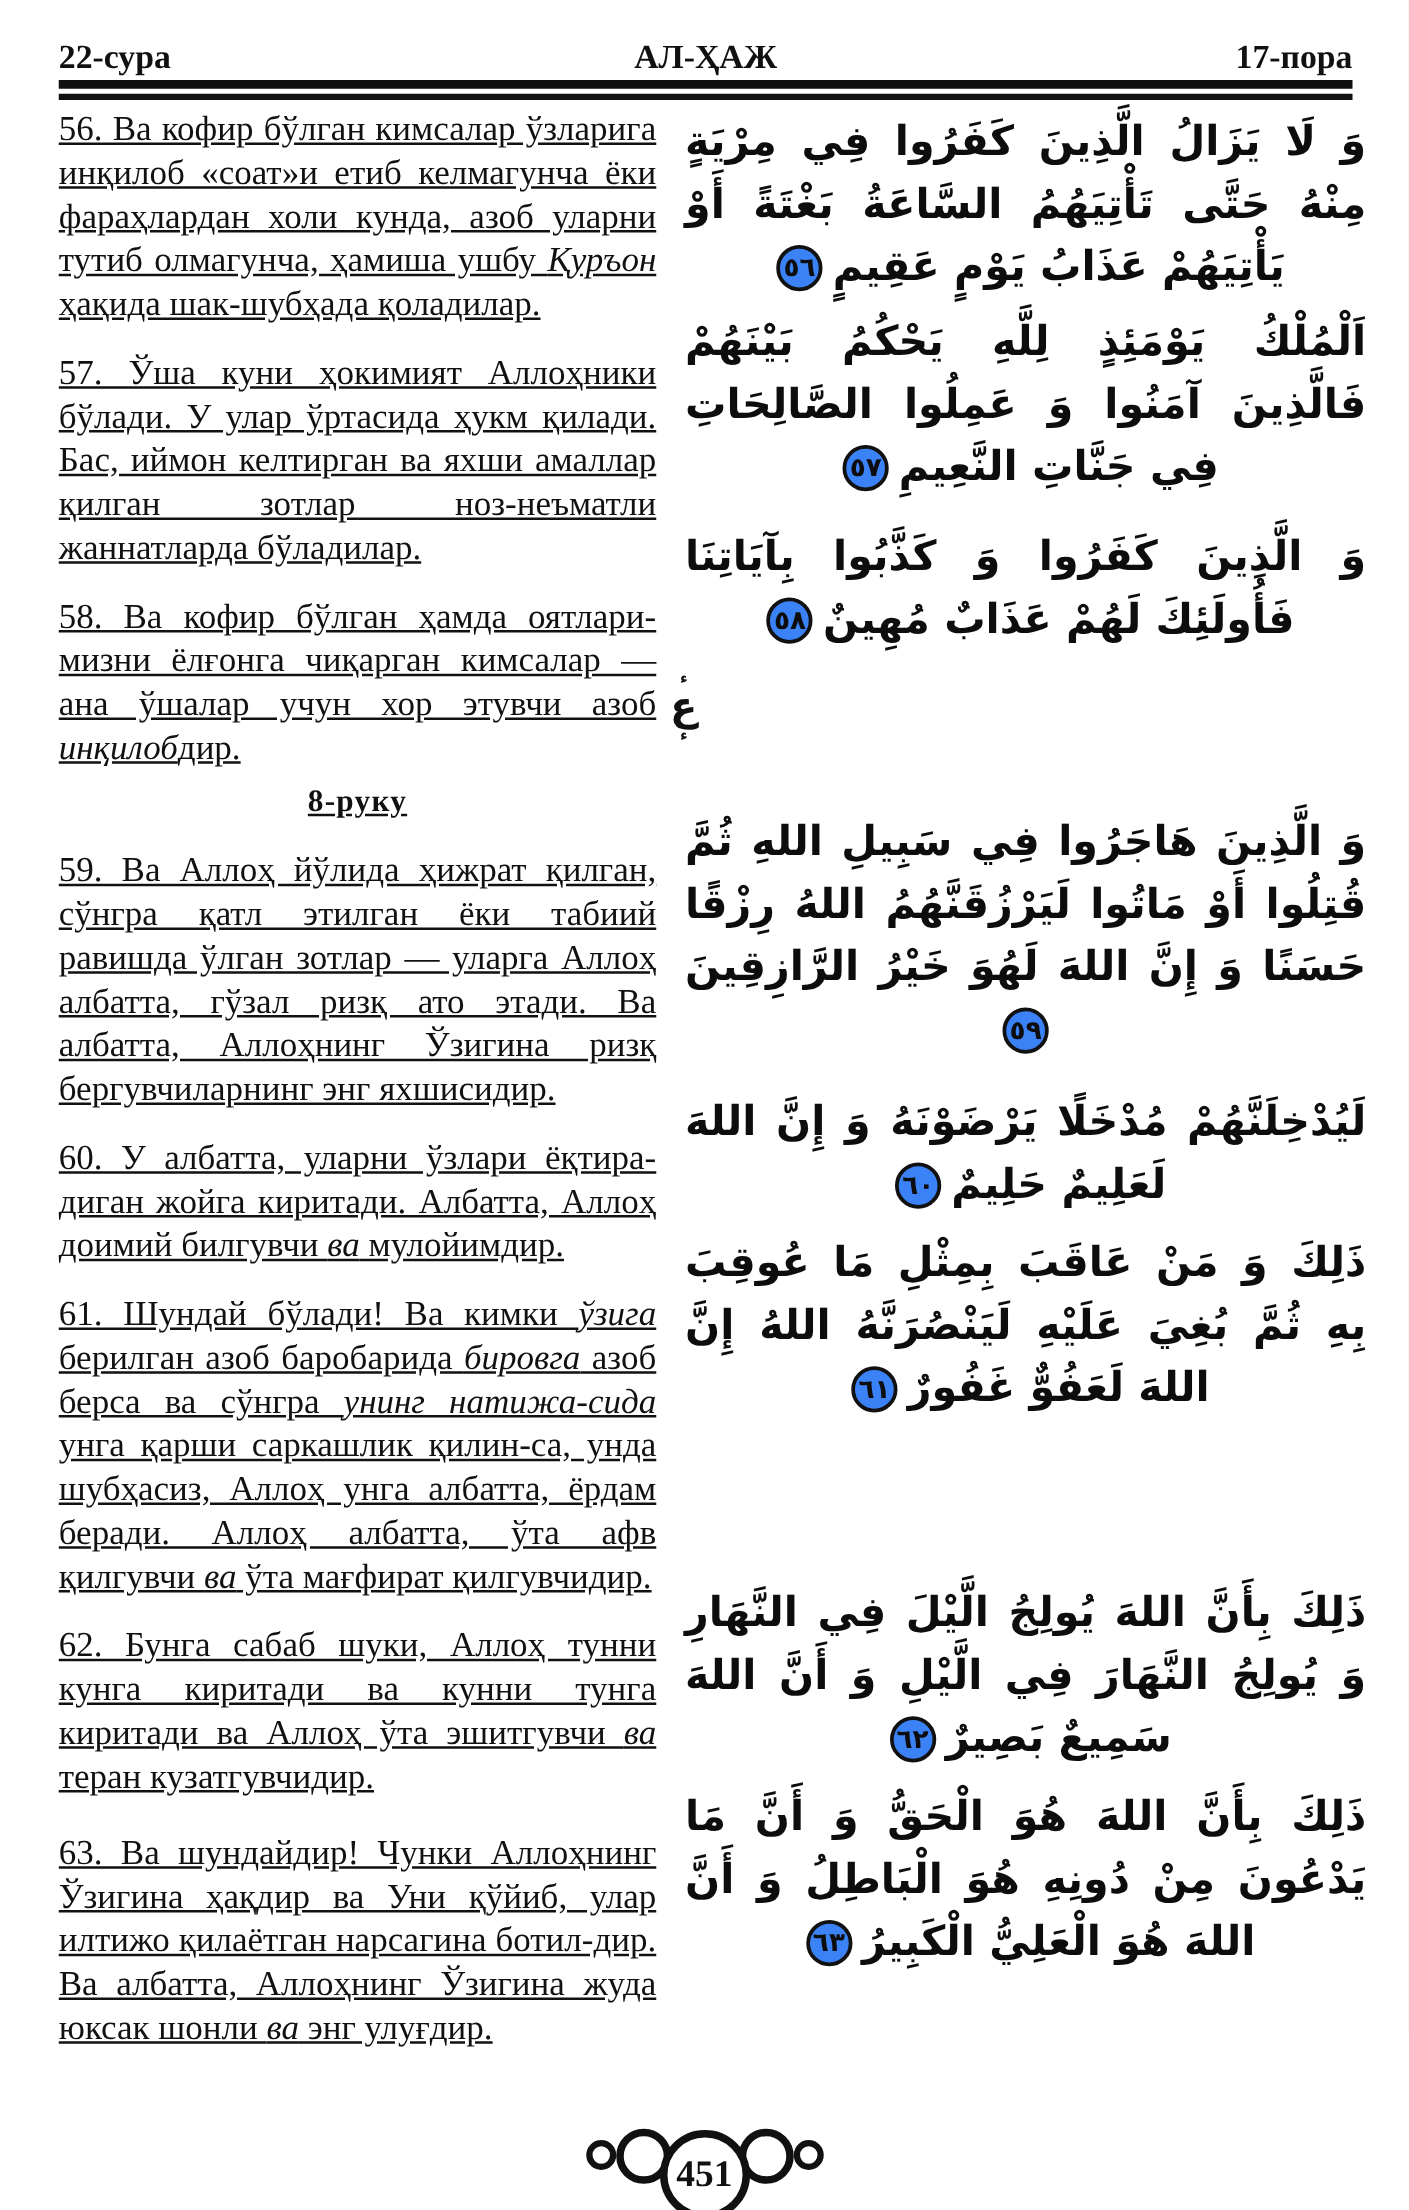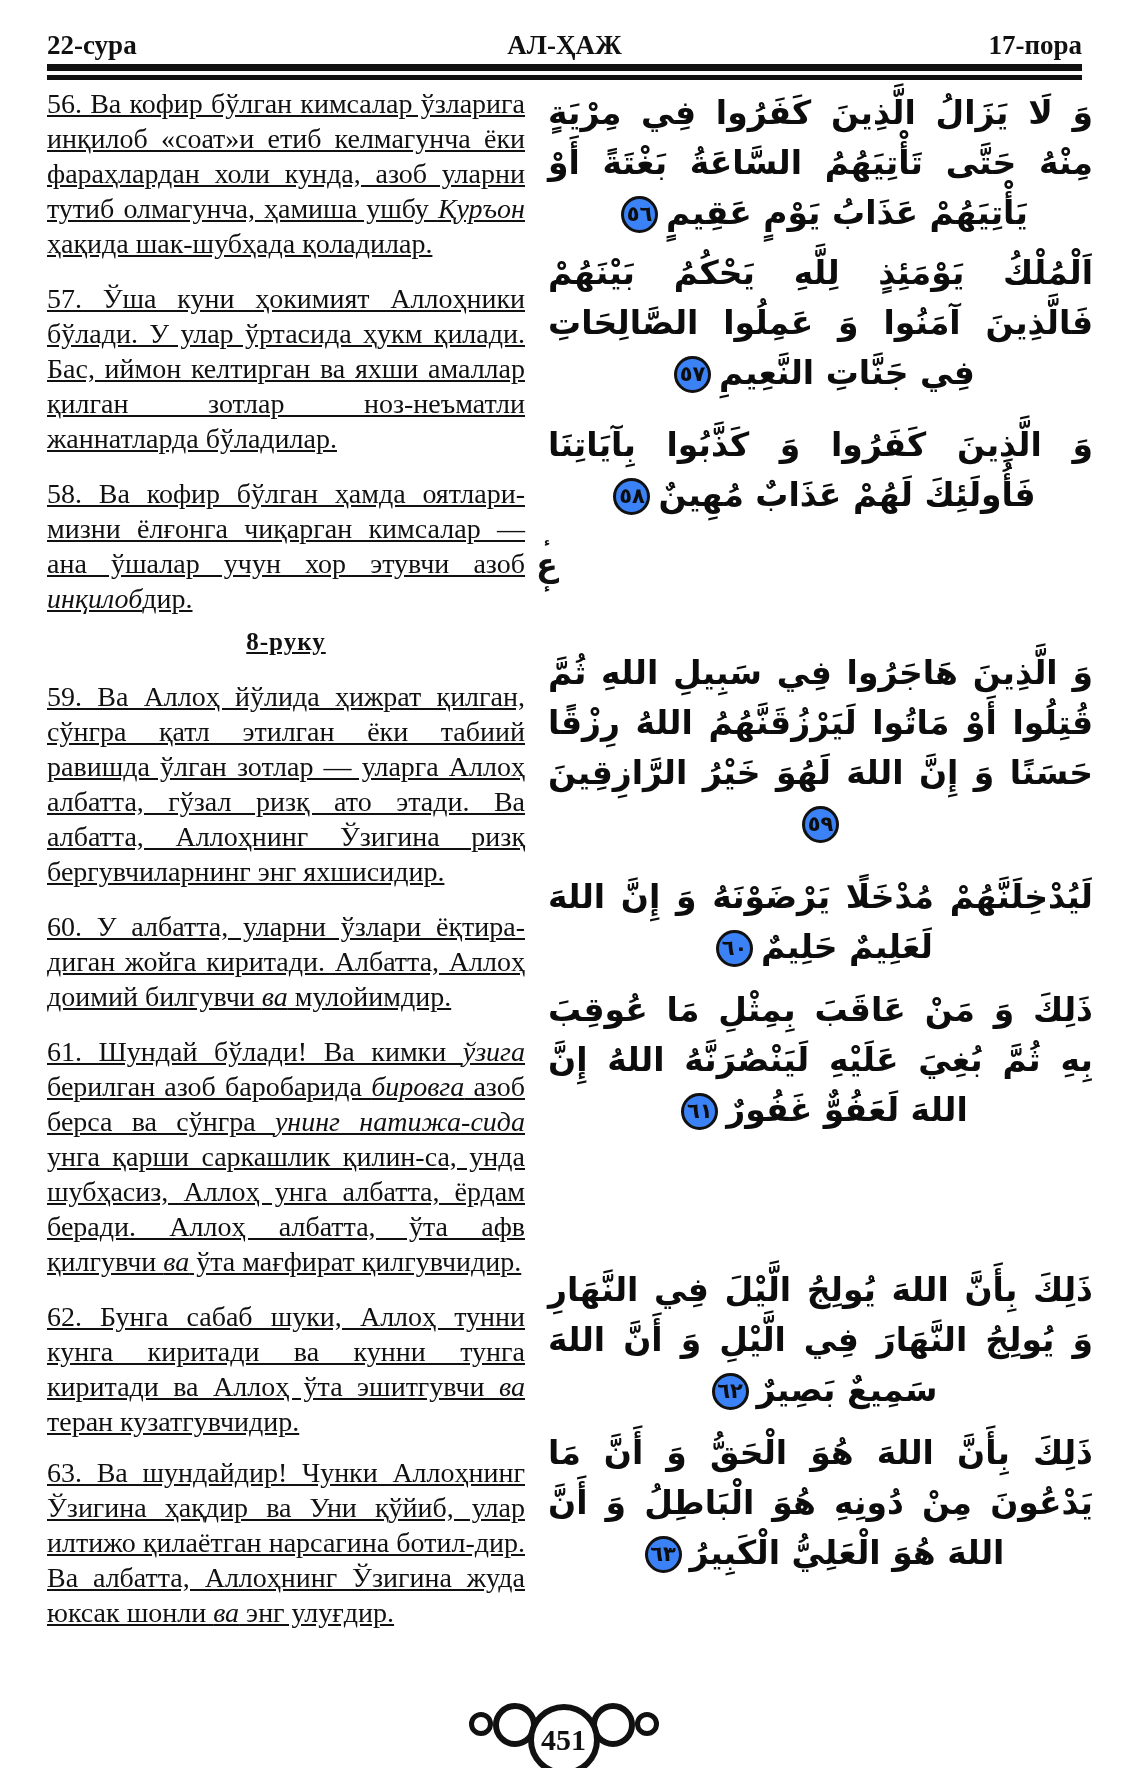--- a/index.html
+++ b/index.html
@@ -35,21 +35,21 @@
   .col-trans {
     position: absolute;
     top: 86px; left: 47px; width: 478px;
     font-size: 28px; line-height: 35px;
     text-align: justify;
     text-decoration: underline;
   }
   .col-trans p { margin: 0; }
   .col-trans p + p { margin-top: 20px; }
   .col-trans p.gap-md { }
-  .col-trans p.gap-lg { margin-top: 16px; }
+  .col-trans p.gap-lg { margin-top: 26px; }
   .it { font-style: italic; }
   .ruku-heading {
     text-align: center;
     font-weight: bold;
     font-size: 25px;
     margin: 8px 0 6px 0 !important;
     letter-spacing: 1px;
   }
 
   

